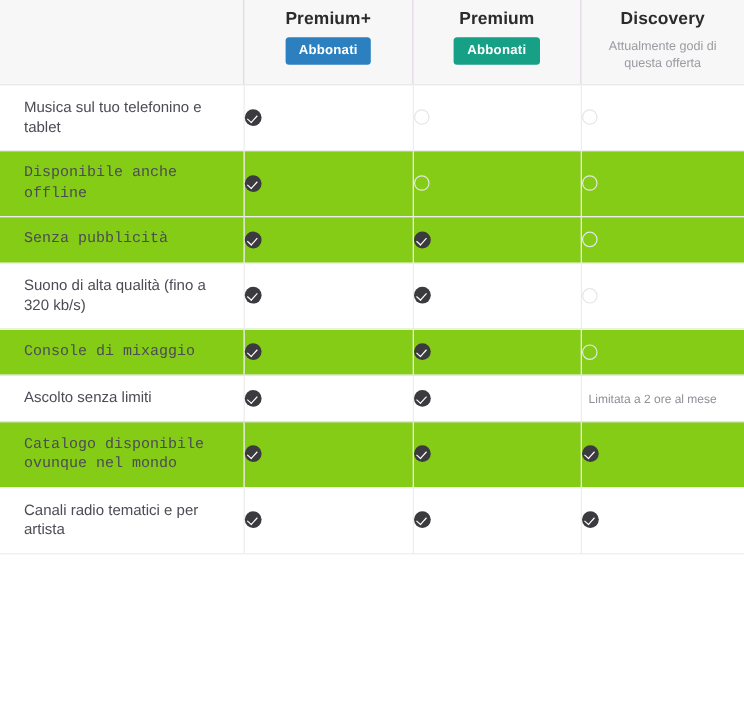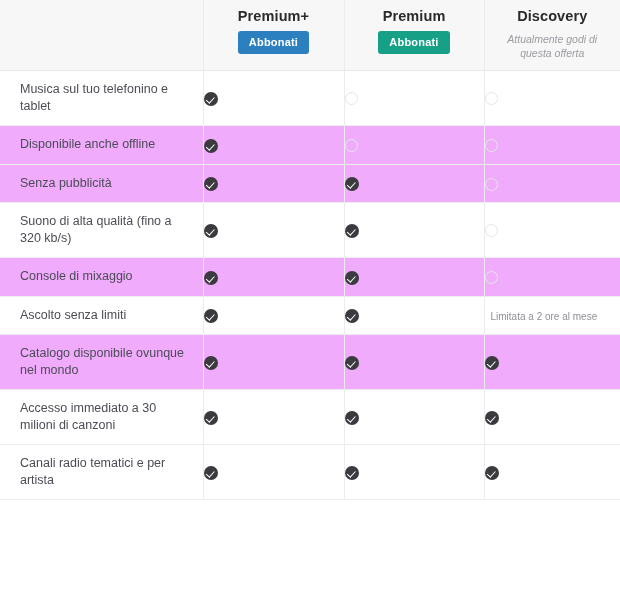--- a/index.html
+++ b/index.html
@@ -71,26 +71,25 @@
     letter-spacing: .2px;
   }
   .subscribe-btn.blue { background: #2c80c0; }
   .subscribe-btn.teal { background: #16a085; }
 
   .plan-note {
     font-size: 10.5px;
     color: #9b9ba1;
     line-height: 14px;
     padding: 1px 10px 2px 10px;
-    font-style: italic;
   }
 
   
   tbody tr { background: #ffffff; }
-  tbody tr.alt { background: #f0abfc; }
+  tbody tr.alt { background: #84cc16; font-family: Liberation Mono, monospace; }
 
   tbody td {
     border-bottom: 1px solid #ededef;
     padding: 0;
     vertical-align: middle;
   }
 
   td.feature-cell {
     font-size: 12.5px;
     color: #4c4c55;
@@ -201,25 +200,19 @@
         <td class="mark-cell"><span class="mark yes"></span></td>
         <td class="mark-cell"><span class="limit-text">Limitata a 2 ore al mese</span></td>
       </tr>
       <tr class="alt">
         <td class="feature-cell">Catalogo disponibile ovunque nel mondo</td>
         <td class="mark-cell"><span class="mark yes"></span></td>
         <td class="mark-cell"><span class="mark yes"></span></td>
         <td class="mark-cell"><span class="mark yes"></span></td>
       </tr>
       <tr>
-        <td class="feature-cell">Accesso immediato a 30 milioni di canzoni</td>
-        <td class="mark-cell"><span class="mark yes"></span></td>
-        <td class="mark-cell"><span class="mark yes"></span></td>
-        <td class="mark-cell"><span class="mark yes"></span></td>
-      </tr>
-      <tr>
         <td class="feature-cell">Canali radio tematici e per artista</td>
         <td class="mark-cell"><span class="mark yes"></span></td>
         <td class="mark-cell"><span class="mark yes"></span></td>
         <td class="mark-cell"><span class="mark yes"></span></td>
       </tr>
     </tbody>
 </table>
 
 </body></html>

